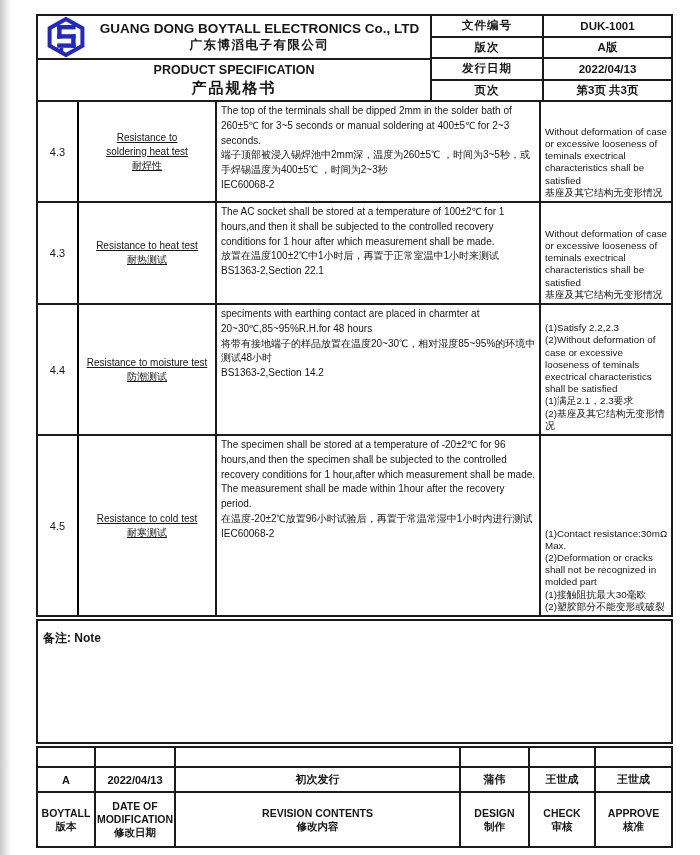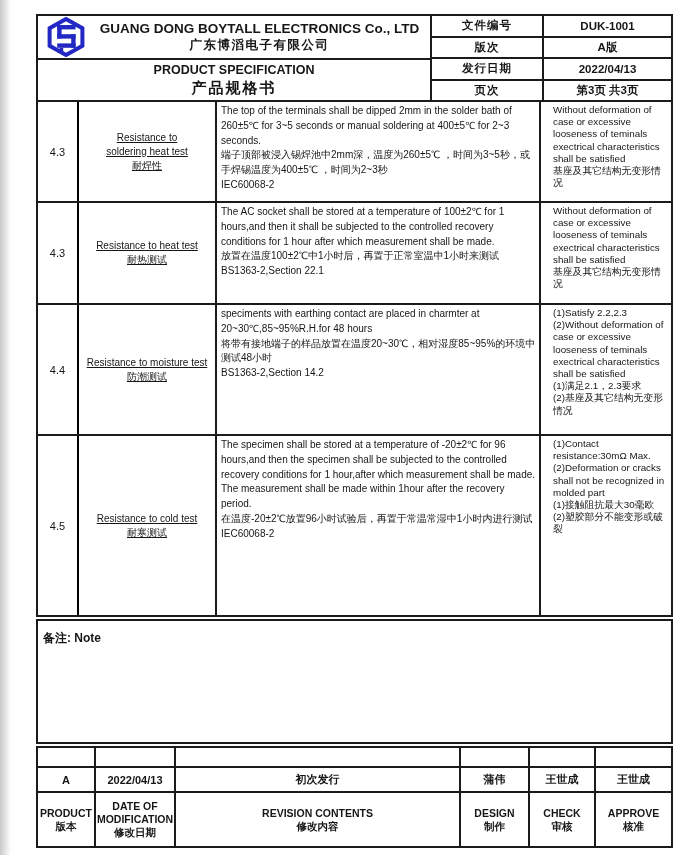--- a/index.html
+++ b/index.html
@@ -32,21 +32,21 @@
 
   
   .spec-box { left:36px; top:100px; width:637px; height:517px; display:flex; flex-direction:column; }
   .spec-row { display:flex; border-bottom:2px solid #1b1b1b; box-sizing:border-box; }
   .spec-row:last-child { border-bottom:none; flex:1; }
   .row-1 { height:101px; } .row-2 { height:102px; } .row-3 { height:131px; }
   .c-id   { width:41px; border-right:2px solid #000000; box-sizing:border-box; display:flex; align-items:center; justify-content:center; font-size:11px; }
   .c-name { width:138px; border-right:2px solid #1b1b1b; box-sizing:border-box; display:flex; align-items:center; justify-content:center; text-align:center; font-size:10px; line-height:14px; white-space:pre-line; padding:0 2px;text-decoration:underline; }
   .c-desc { width:324px; border-right:2px solid #1b1b1b; box-sizing:border-box; display:flex; align-items:flex-start; padding:2px 3px 2px 4px; }
   .c-desc .txt { font-size:10px; line-height:14.8px; white-space:pre-line; }
-  .c-req  { flex:1; display:flex; align-items:flex-start; padding:2px 2px 2px 4px;margin-left:8px; }
+  .c-req  { flex:1; display:flex; align-items:flex-end; padding:2px 2px 2px 4px; }
   .c-req .txt { font-size:9.8px; line-height:12.2px; white-space:pre-line; }
 
   
   .note-box { left:36px; top:619px; width:637px; height:125px; padding:7px 5px; }
   .note-label { font-size:12px; font-weight:700; }
 
   
   .rev-box { left:36px; top:746px; width:637px; height:102px; display:flex; flex-direction:column; }
   .rev-row { display:flex; border-bottom:2px solid #1b1b1b; box-sizing:border-box; }
   .rev-row:last-child { border-bottom:none; flex:1; }
@@ -188,21 +188,21 @@
     </div>
     <div class="rev-row rev-data">
       <div class="rev-cell rc-1">A</div>
       <div class="rev-cell rc-2">2022/04/13</div>
       <div class="rev-cell rc-3">初次发行</div>
       <div class="rev-cell rc-4">蒲伟</div>
       <div class="rev-cell rc-5">王世成</div>
       <div class="rev-cell rc-6">王世成</div>
     </div>
     <div class="rev-row rev-head">
-      <div class="rev-cell rc-1">PRODUCT
+      <div class="rev-cell rc-1">BOYTALL
 版本</div>
       <div class="rev-cell rc-2">DATE OF
 MODIFICATION
 修改日期</div>
       <div class="rev-cell rc-3">REVISION CONTENTS
 修改内容</div>
       <div class="rev-cell rc-4">DESIGN
 制作</div>
       <div class="rev-cell rc-5">CHECK
 审核</div>

